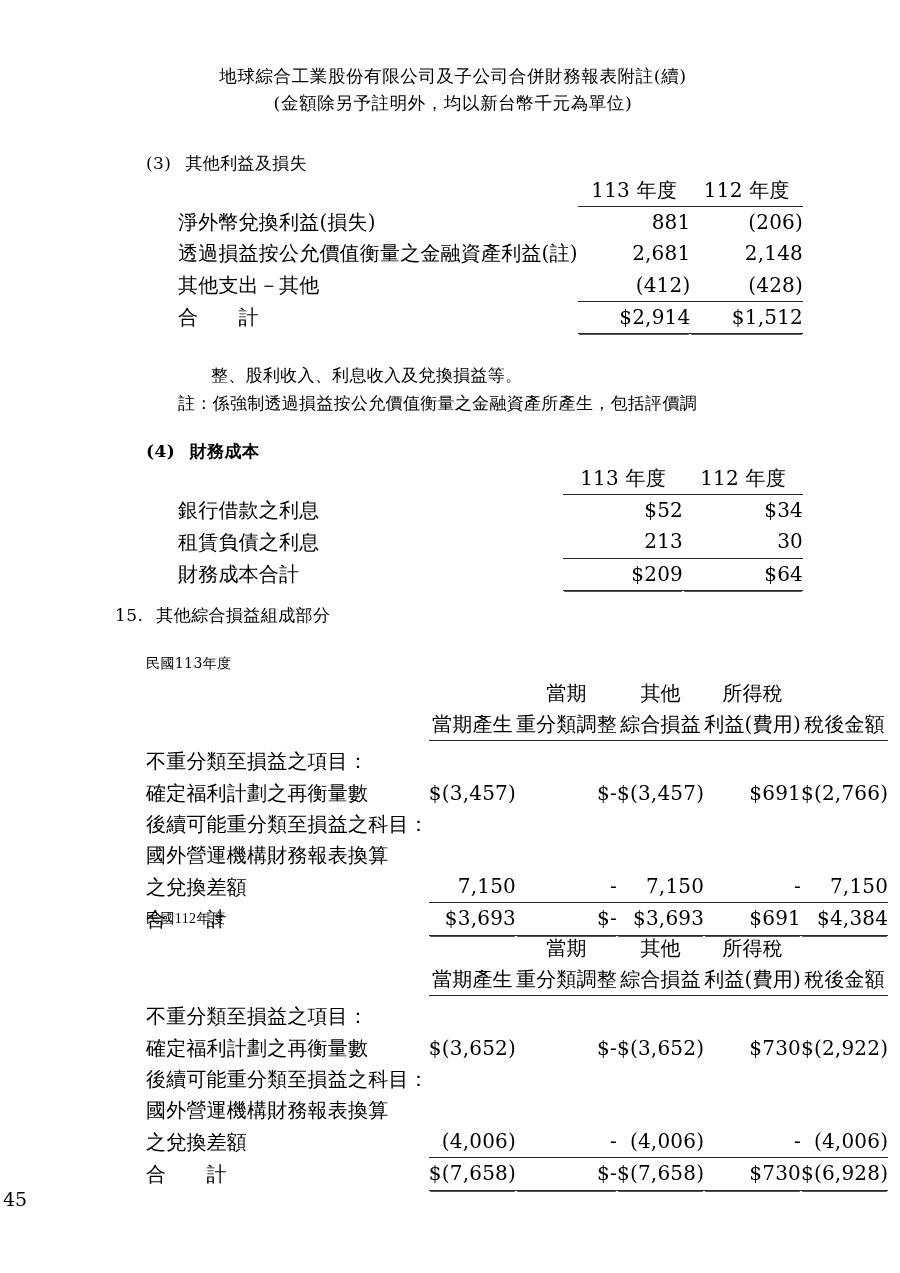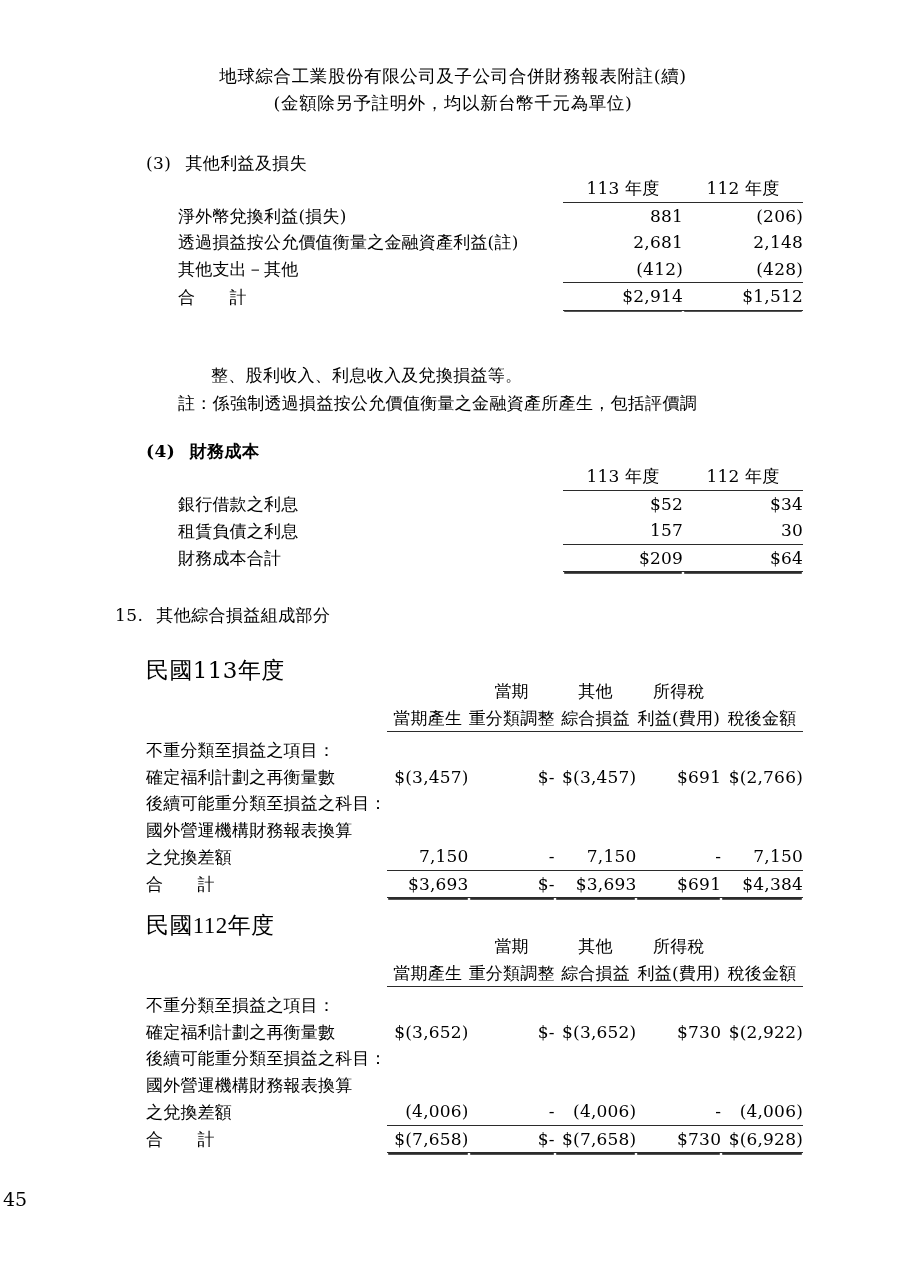--- a/index.html
+++ b/index.html
@@ -34,38 +34,38 @@
   .doc-header div { white-space: nowrap; }
 
   
   .block { position: absolute; }
   .lvl-num {
     font-size: 17px;
     letter-spacing: 0.4px;
     white-space: nowrap;
   }
   .body-text {
-    font-size: 23px;
+    font-size: 14px;
     letter-spacing: 0.4px;
     white-space: nowrap;
   }
 
   
   .note {
     position: absolute;
     font-size: 17px;
     line-height: 1.62;
     letter-spacing: 0.3px;
   }
   .note-line { white-space: nowrap; }
 
   
   table.fin {
     border-collapse: collapse;
-    font-size: 17px;
+    font-size: 20px;
     letter-spacing: 0.2px;
   }
   table.fin td, table.fin th {
     padding: 0;
     font-weight: normal;
     vertical-align: bottom;
     line-height: 1.56;
     white-space: nowrap;
   }
   td.lbl {
@@ -169,21 +169,21 @@
       <th class="num hdr-rule">113 年度</th>
       <th class="num hdr-rule">112 年度</th>
     </tr>
     <tr>
       <td class="lbl">銀行借款之利息</td>
       <td class="num">$52</td>
       <td class="num">$34</td>
     </tr>
     <tr>
       <td class="lbl">租賃負債之利息</td>
-      <td class="num ruled-bot">157</td>
+      <td class="num ruled-bot">213</td>
       <td class="num ruled-bot">30</td>
     </tr>
     <tr>
       <td class="lbl">財務成本合計</td>
       <td class="num ruled-dbl">$209</td>
       <td class="num ruled-dbl">$64</td>
     </tr>
   </tbody>
     </table>
 

